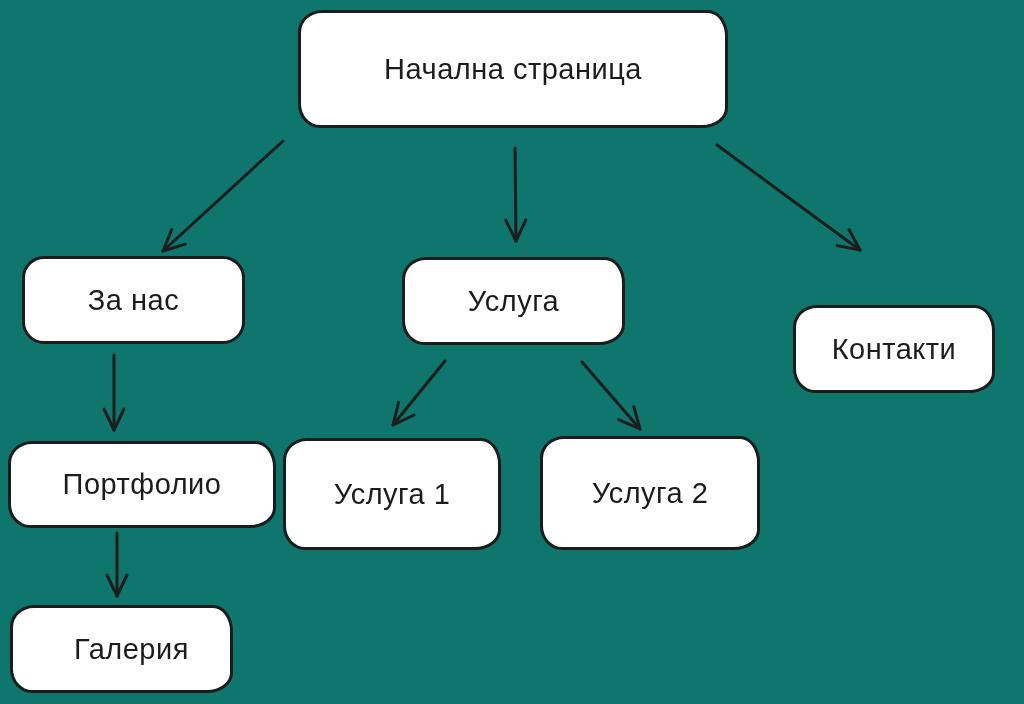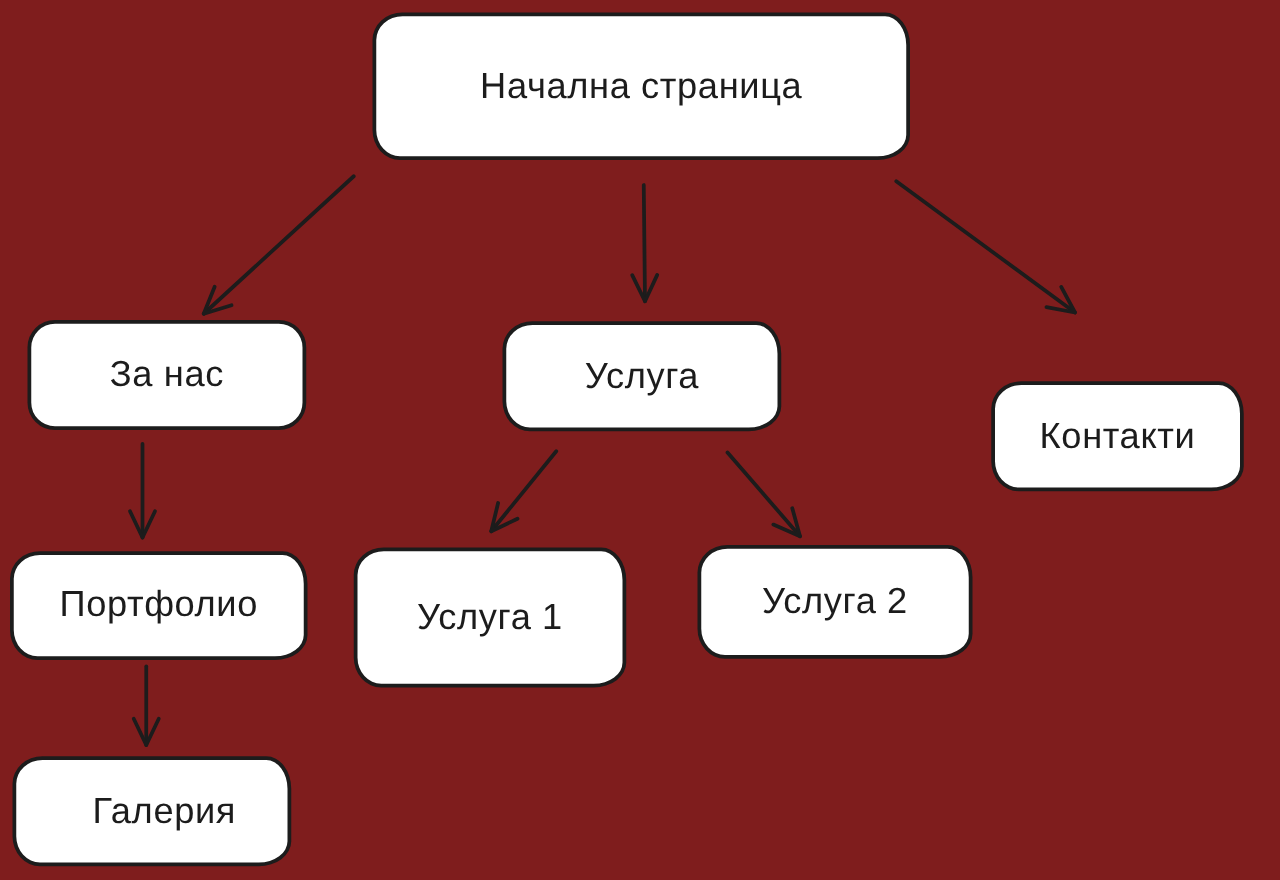--- a/index.html
+++ b/index.html
@@ -4,21 +4,21 @@
 <style>
   html, body {
     margin: 0;
     padding: 0;
     background: #ffffff;
   }
   .canvas {
     position: relative;
     width: 1024px;
     height: 704px;
-    background: #7f1d1d;
+    background: #0f766e;
     overflow: hidden;
     font-family: "Liberation Sans", sans-serif;
   }
   #edges-svg {
     position: absolute;
     left: 0;
     top: 0;
     width: 1024px;
     height: 704px;
     pointer-events: none;
@@ -71,26 +71,26 @@
       </div>
       <div class="node" style="left: 22px; top: 256px; width: 223px; height: 88px; border-radius: 22px;">
         <span>За нас</span>
       </div>
       <div class="node" style="left: 402px; top: 257px; width: 223px; height: 88px;">
         <span>Услуга</span>
       </div>
       <div class="node" style="left: 793px; top: 262px; width: 202px; height: 88px; margin-top: 43px;">
         <span>Контакти</span>
       </div>
-      <div class="node" style="left: 8px; top: 441px; width: 238px; height: 87px;">
+      <div class="node" style="left: 8px; top: 441px; width: 268px; height: 87px;">
         <span>Портфолио</span>
       </div>
       <div class="node" style="left: 283px; top: 438px; width: 218px; height: 112px;">
         <span>Услуга 1</span>
       </div>
-      <div class="node" style="left: 558px; top: 436px; width: 220px; height: 91px; justify-content: center;">
+      <div class="node" style="left: 540px; top: 436px; width: 220px; height: 114px; justify-content: center;">
         <span>Услуга 2</span>
       </div>
       <div class="node" style="left: 10px; top: 605px; width: 223px; height: 88px; padding-left: 20px;">
         <span>Галерия</span>
       </div>
     </div>
 </div>
 
 </body></html>

